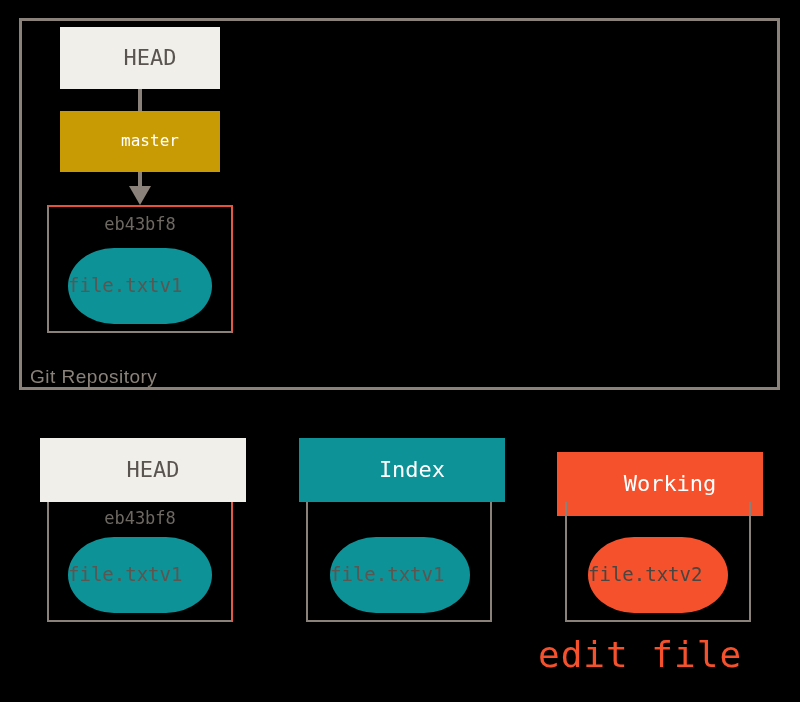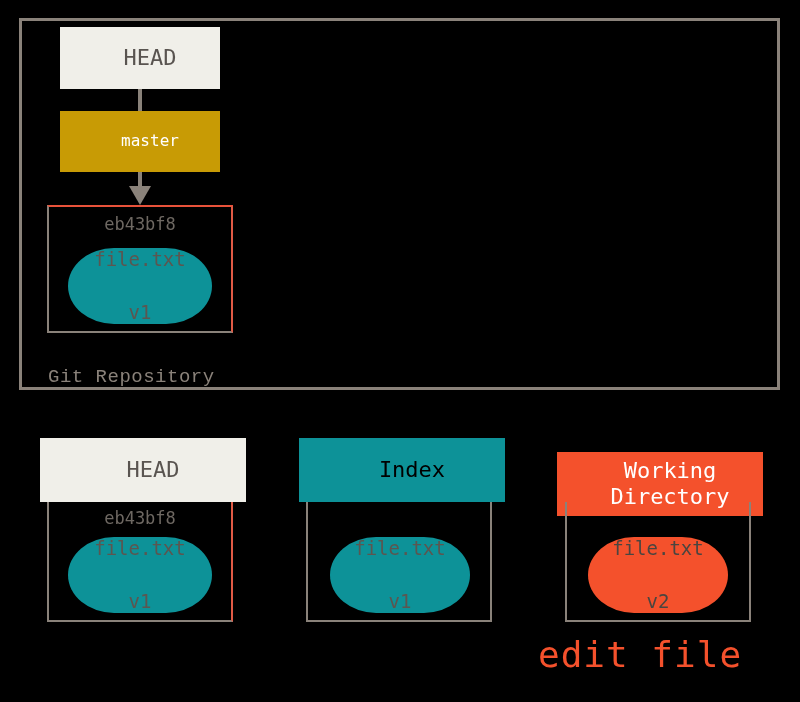--- a/index.html
+++ b/index.html
@@ -20,27 +20,27 @@
     position: absolute;
     left: 19px;
     top: 18px;
     width: 761px;
     height: 372px;
     border: 3px solid #8a827a;
     box-sizing: border-box;
   }
   #repo-label {
     position: absolute;
-    left: 48px;
+    left: 30px;
     top: 366px;
     font-size: 19px;
     color: #8a827a;
     letter-spacing: 0.5px;
     white-space: nowrap;
-    font-family: Liberation Mono, monospace;
+    font-family: Liberation Sans, sans-serif;
   }
 
   
   .label-box {
     position: absolute;
     box-sizing: border-box;
     display: flex;
     align-items: center;
     justify-content: center;
     text-align: center;
@@ -122,23 +122,23 @@
     font-size: 17px;
     color: #6e6862;
     font-family: "DejaVu Sans Mono", monospace;
   }
 
   
   .blob {
     position: absolute;
     box-sizing: border-box;
     display: flex;
-    flex-direction: column;
+    flex-direction: row;
     align-items: center;
-    justify-content: space-between;
+    justify-content: flex-start;
     border-radius: 46px / 38px;
     line-height: 1.22;
     font-family: "DejaVu Sans Mono", monospace;
     font-size: 19px;
   }
   .blob-teal { background: #0d9298; color: #5c5650; }
   .blob-red  { background: #f4512c; color: #4a4540; }
 
   #commit-top-blob {
     left: 68px;
@@ -187,21 +187,21 @@
     height: 76px;
   }
 
   
   #index-box {
     left: 299px;
     top: 438px;
     width: 206px;
     height: 64px;
     background: #0d9298;
-    color: #000000;
+    color: #ffffff;
     font-size: 22px;
   }
   #index-inner {
     position: absolute;
     left: 306px;
     top: 502px;
     width: 186px;
     height: 120px;
     box-sizing: border-box;
     border: 2px solid #8a827a;
@@ -298,21 +298,20 @@
 </div>
 <div id="index-inner"></div>
 <div id="index-blob" class="blob blob-teal">
   <span class="blob-line">file.txt</span>
   <span class="blob-line">v1</span>
 </div>
 
 <div id="workdir-box" class="label-box">
   <span>
     <span class="blob-line">Working</span>
-    <span class="blob-line">Directory</span>
   </span>
 </div>
 <div id="workdir-inner"></div>
 <div id="workdir-blob" class="blob blob-red">
   <span class="blob-line">file.txt</span>
   <span class="blob-line">v2</span>
 </div>
 
 <div id="edit-file-caption">edit file</div>
 

